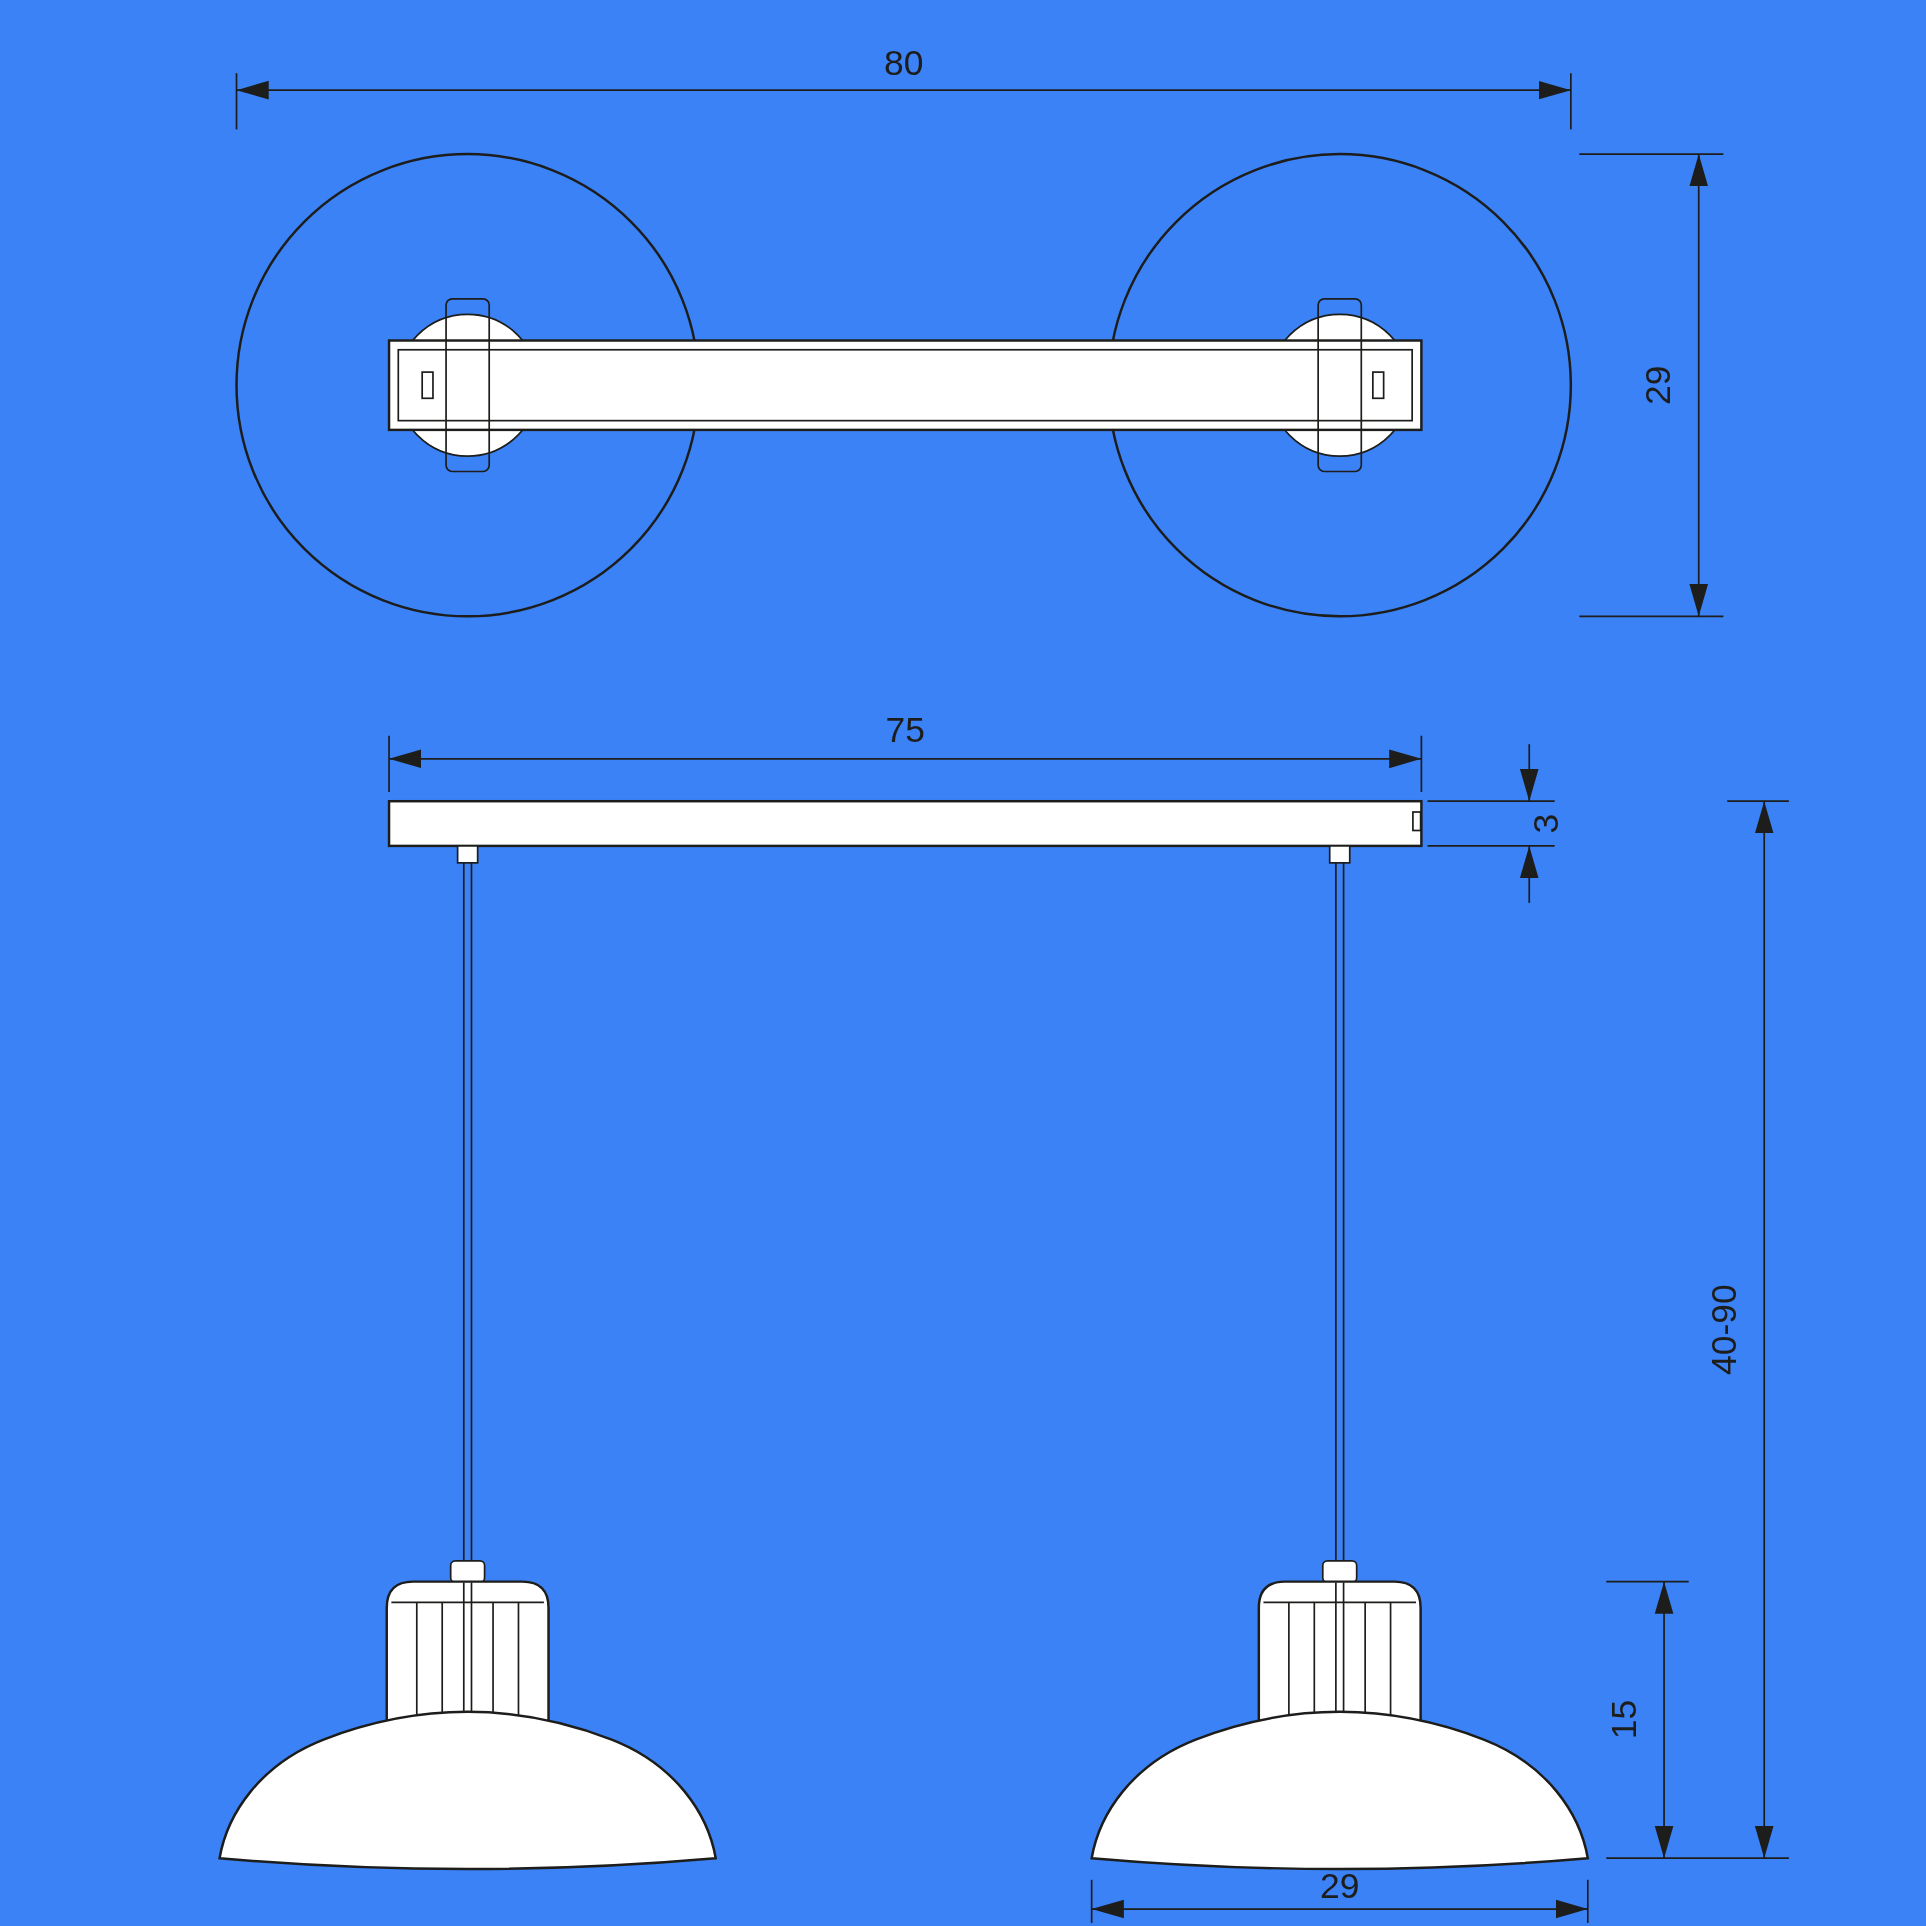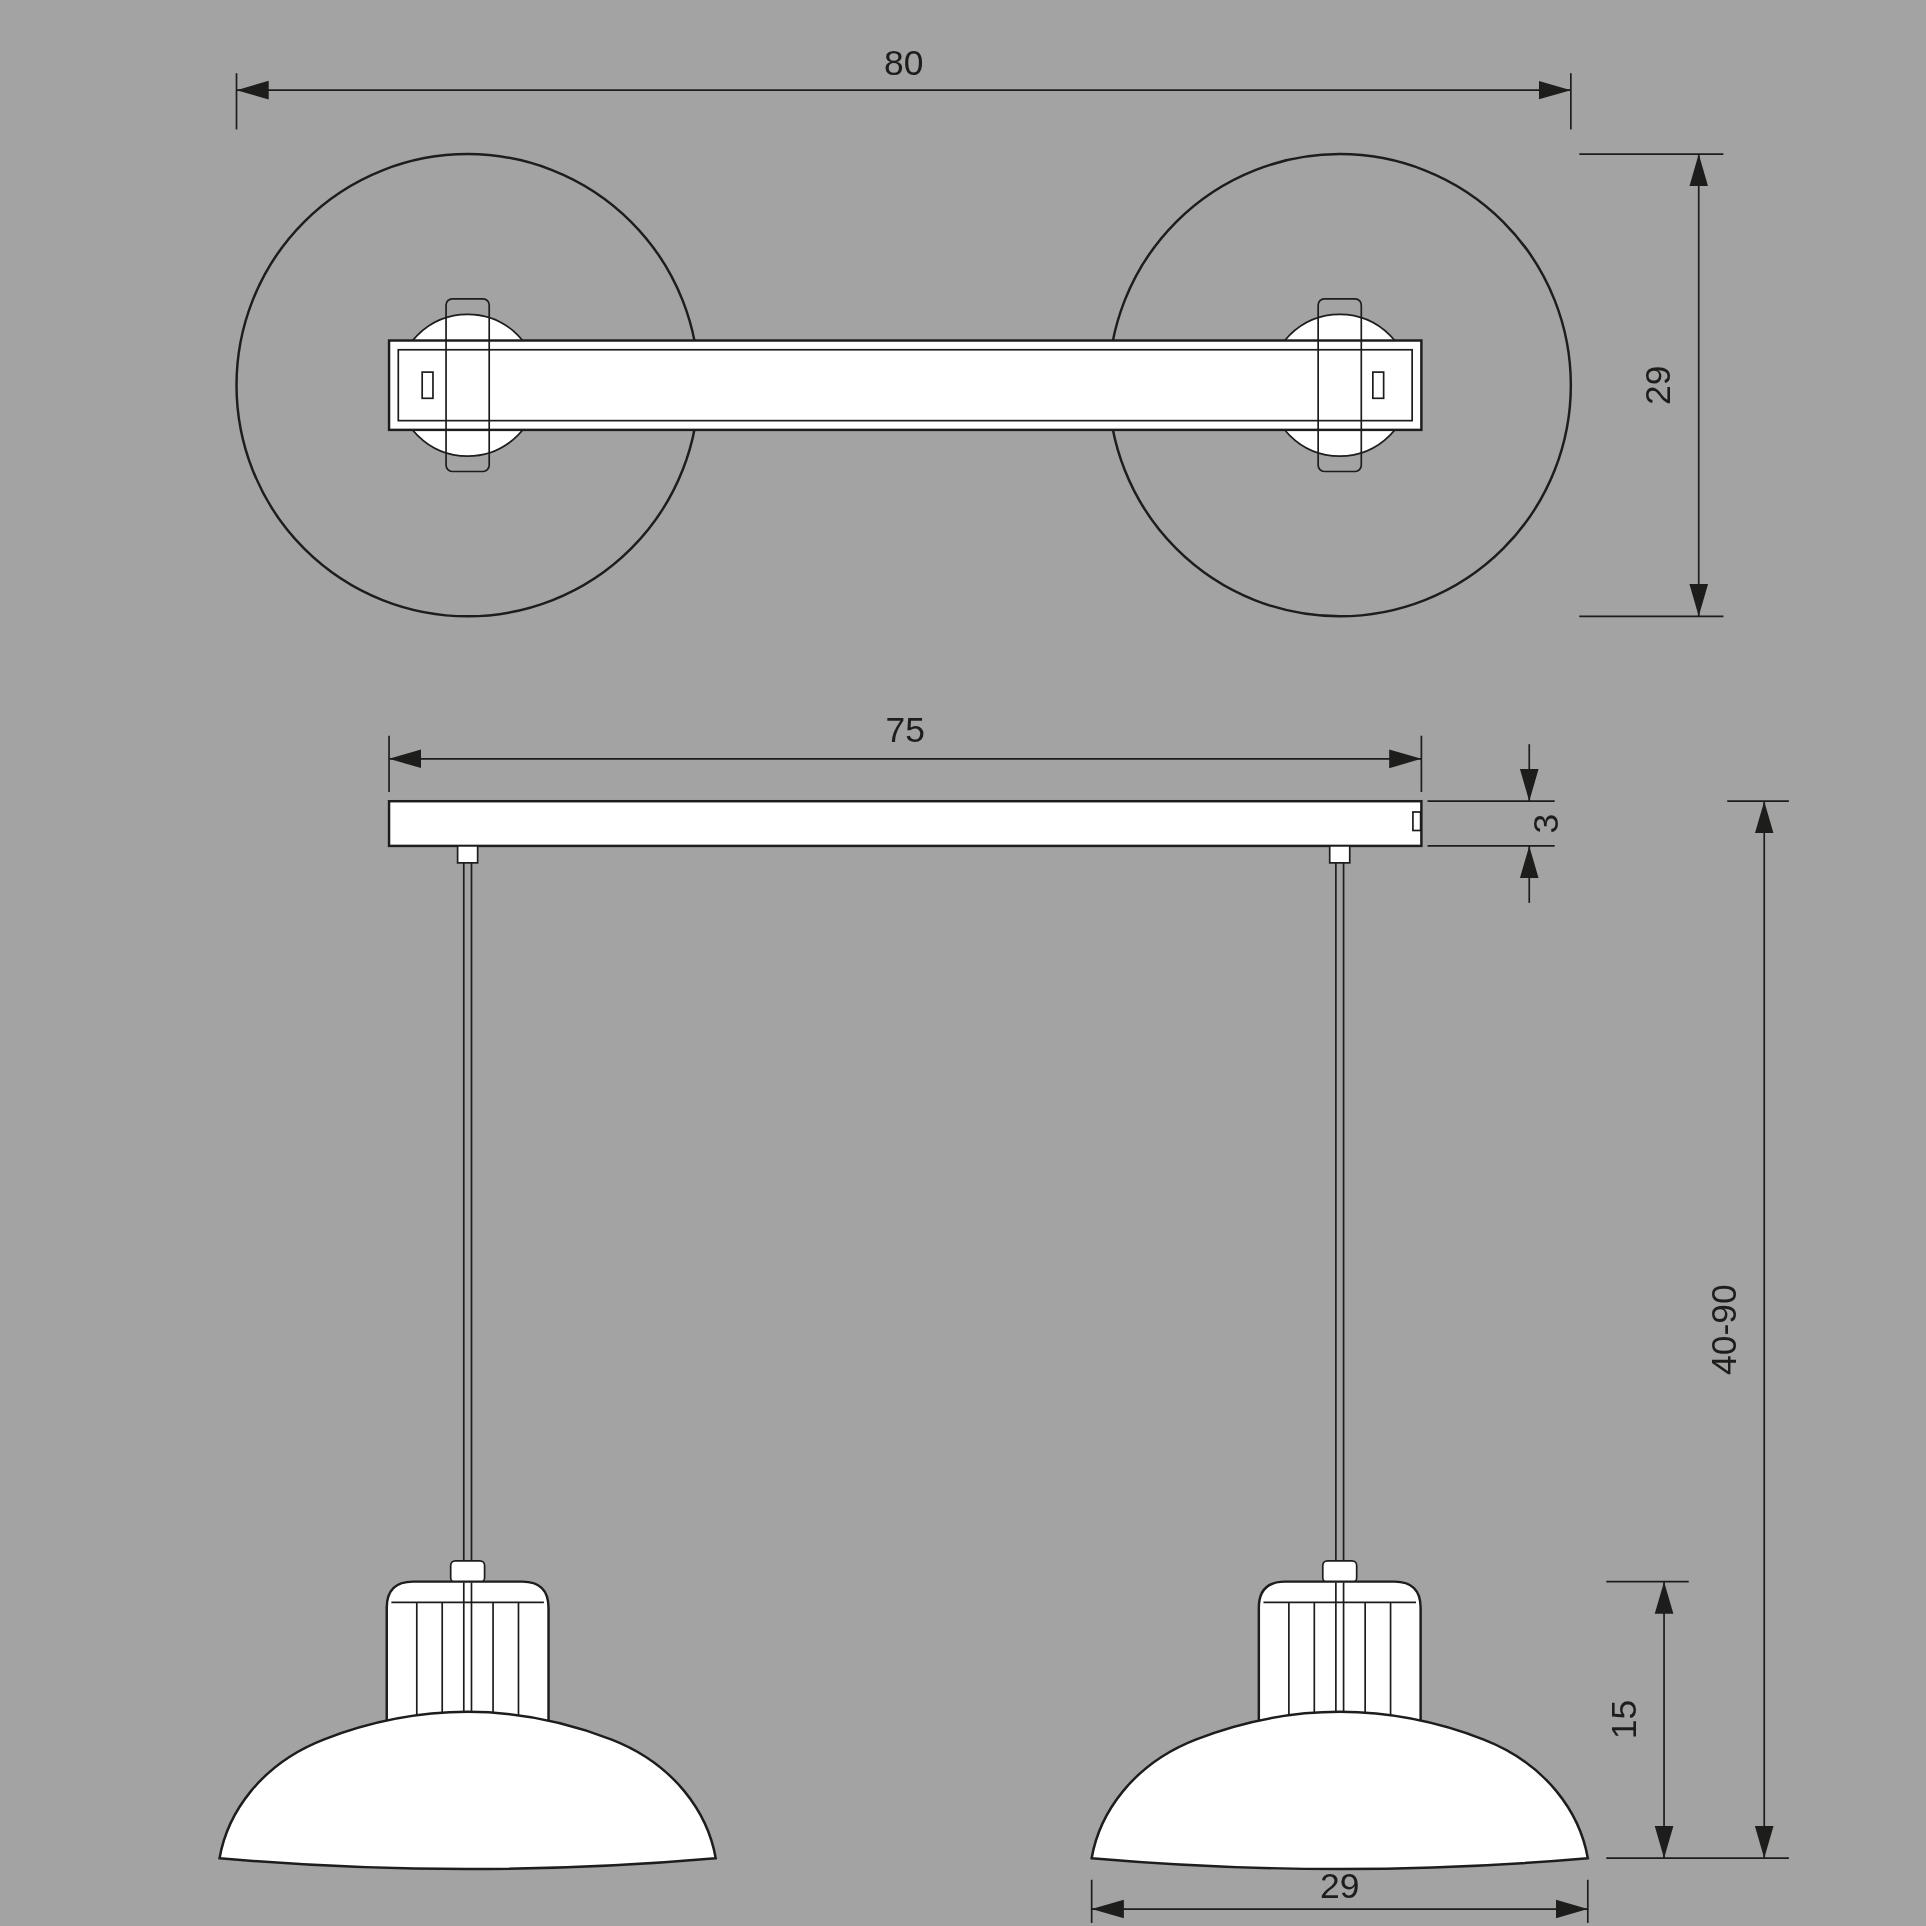--- a/index.html
+++ b/index.html
@@ -1,16 +1,16 @@
 <!DOCTYPE html>
 <html style="font-size:12.3px"><head>
 <meta charset="utf-8">
 <style>
   html,body{margin:0;padding:0;background:#ffffff;}
-  .stage{width:1926px;height:1926px;background:#a3a3a3;overflow:hidden;}
+  .stage{width:1926px;height:1926px;background:#3b82f6;overflow:hidden;}
   svg{display:block;}
   .ln{stroke:#1d1d1b;fill:none;stroke-linecap:butt;stroke-linejoin:miter;}
   .w3{stroke-width:3.2;}
   .w2{stroke-width:2.2;}
   .fw{fill:#ffffff;}
   .lbl{font-family:"Liberation Sans","DejaVu Sans",sans-serif;font-size:46px;fill:#1d1d1b;}
 </style>
 </head>
 <body>
 

